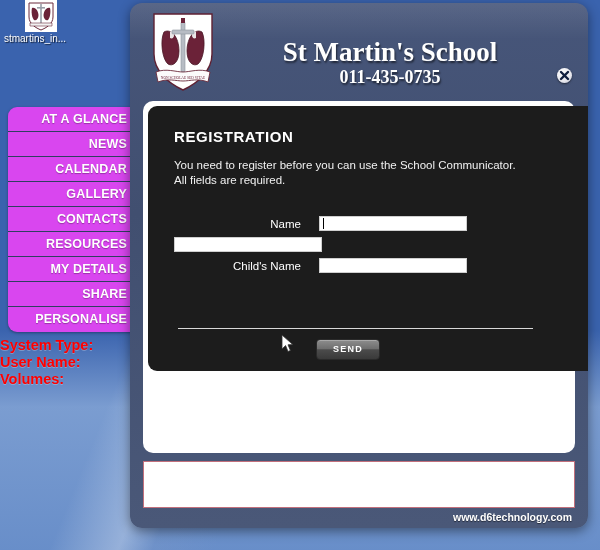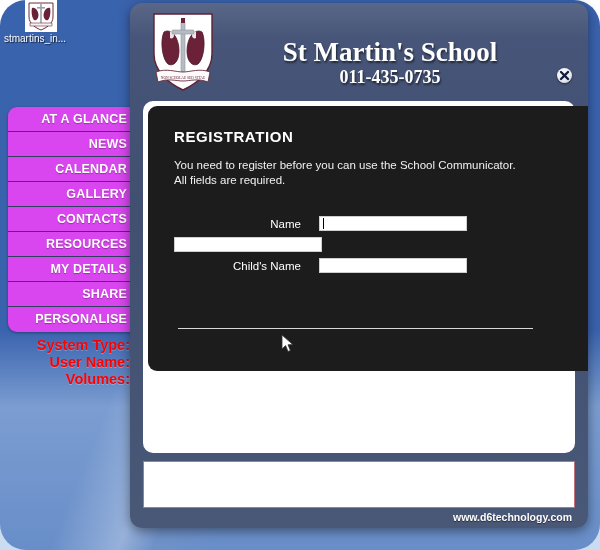--- a/index.html
+++ b/index.html
@@ -11,21 +11,20 @@
 
   
   #desktop {
     position: relative;
     width: 600px; height: 550px;
     background:
       linear-gradient(118deg, rgba(255,255,255,0.00) 40%, rgba(255,255,255,0.42) 46%, rgba(200,220,245,0.55) 49%, rgba(90,120,175,0.30) 52%, rgba(255,255,255,0.00) 58%),
       linear-gradient(118deg, rgba(255,255,255,0.00) 60%, rgba(225,238,252,0.50) 67%, rgba(150,180,225,0.25) 71%, rgba(255,255,255,0.00) 78%),
       linear-gradient(160deg, #2f5aa8 0%, #3d६fbd 12%, #5f93d4 30%, #8fb6e4 48%, #b9d2ee 63%, #9dbde6 78%, #6b96d4 92%, #31509c 100%);
     background-color: #3a63ae;
-    border-radius: 26px;
   }
   #desktop-sheen {
     position: absolute; left: 0; top: 330px;
     width: 600px; height: 220px;
     background:
       linear-gradient(112deg, rgba(255,255,255,0.00) 20%, rgba(255,255,255,0.30) 30%, rgba(120,150,200,0.40) 35%, rgba(255,255,255,0.00) 44%),
       linear-gradient(to bottom, rgba(165,196,233,0.0) 0%, rgba(176,204,237,0.55) 35%, rgba(150,185,228,0.5) 100%);
     pointer-events: none;
   }
 
@@ -65,21 +64,21 @@
     letter-spacing: 0.2px;
     border-bottom: 1px solid #2f3f60;
     box-sizing: border-box;
     text-shadow: 0 1px 1px rgba(0,0,0,0.3);
   }
   .side-item:last-child { border-bottom: none; }
 
   
   #sysinfo {
     position: absolute; left: 0px; top: 337px;
-    width: 136px; text-align: right;
+    width: 136px; text-align: left;
     padding-right: 6px;
     box-sizing: border-box;
   }
   #sysinfo div {
     color: #ff0000;
     font-size: 14.5px; font-weight: bold;
     line-height: 17px;
     text-shadow: 0 1px 0 rgba(255,255,255,0.25);
   }
 
@@ -320,20 +319,21 @@
             <div class="form-input"></div>
           </div>
           <div class="form-row">
             <div class="form-label">Child's Name</div>
             <div class="form-input"></div>
           </div>
         </div>
 
         <div id="divider-line"></div>
 
+        <div id="send-btn">SEND</div>
 
         <div id="cursor-arrow">
           <svg width="14" height="20" viewBox="0 0 14 20">
             <path d="M1 1 L1 15 L4.6 11.6 L7 17.5 L9.4 16.4 L7 10.8 L11.8 10.6 Z" fill="#ffffff" stroke="#333333" stroke-width="0.8"></path>
           </svg>
         </div>
       </div>
 
       <div id="stub-line"></div>
     </div>

